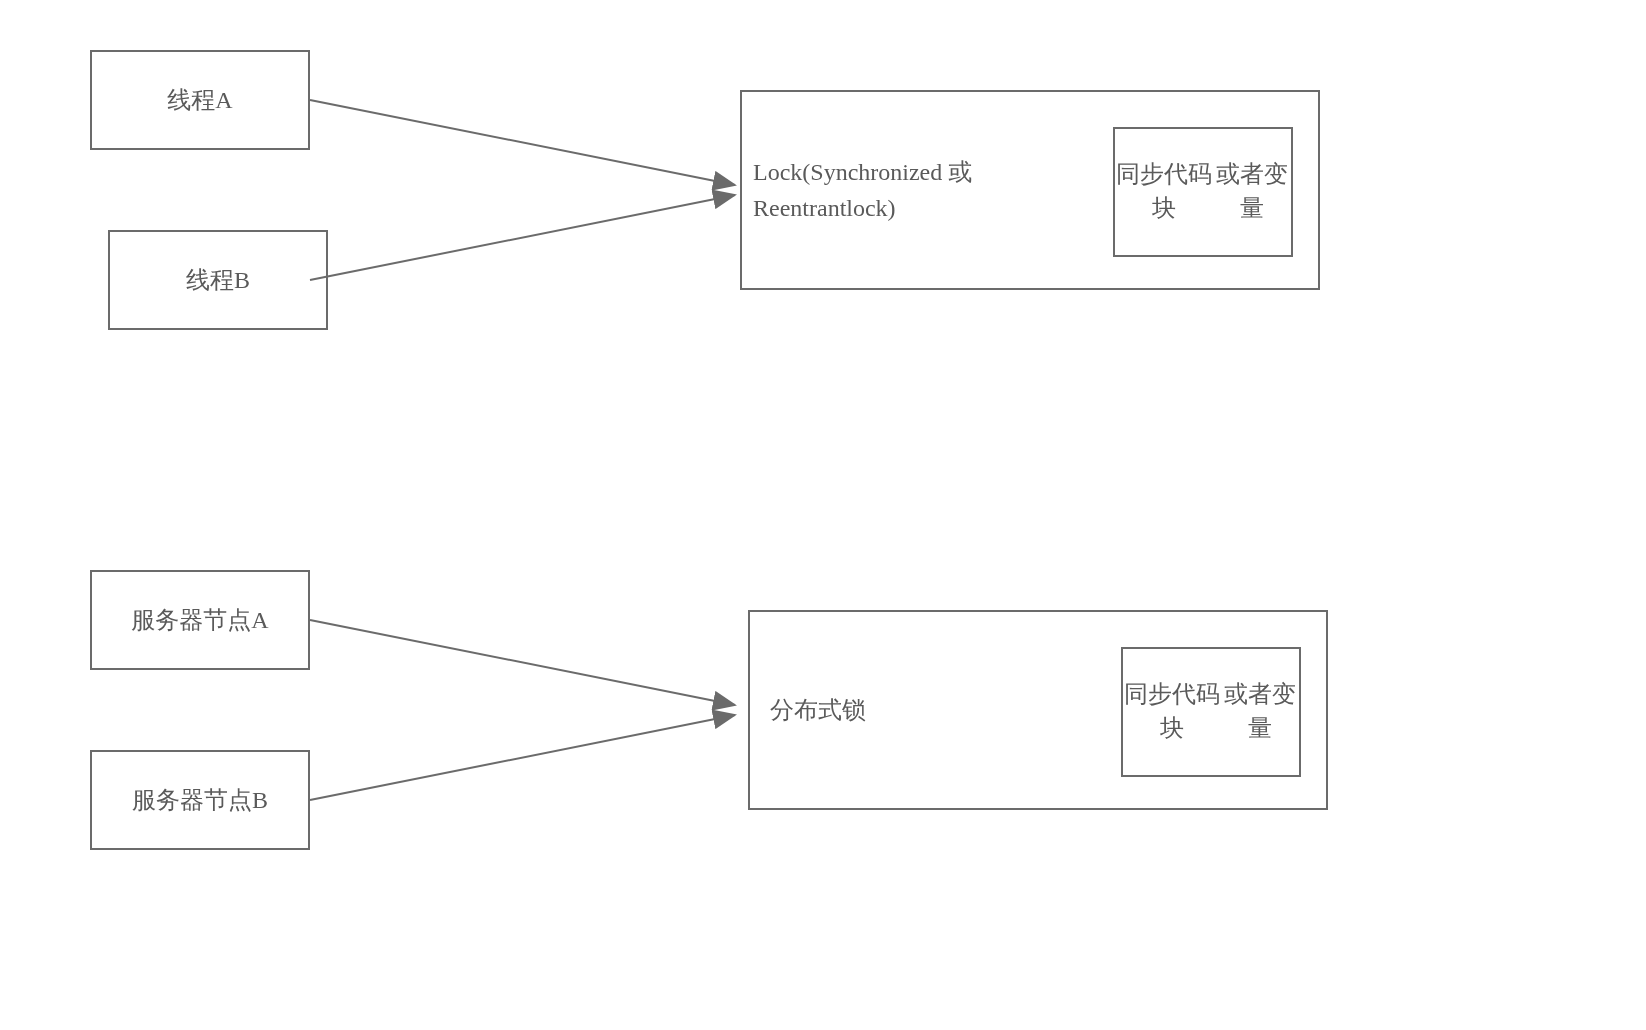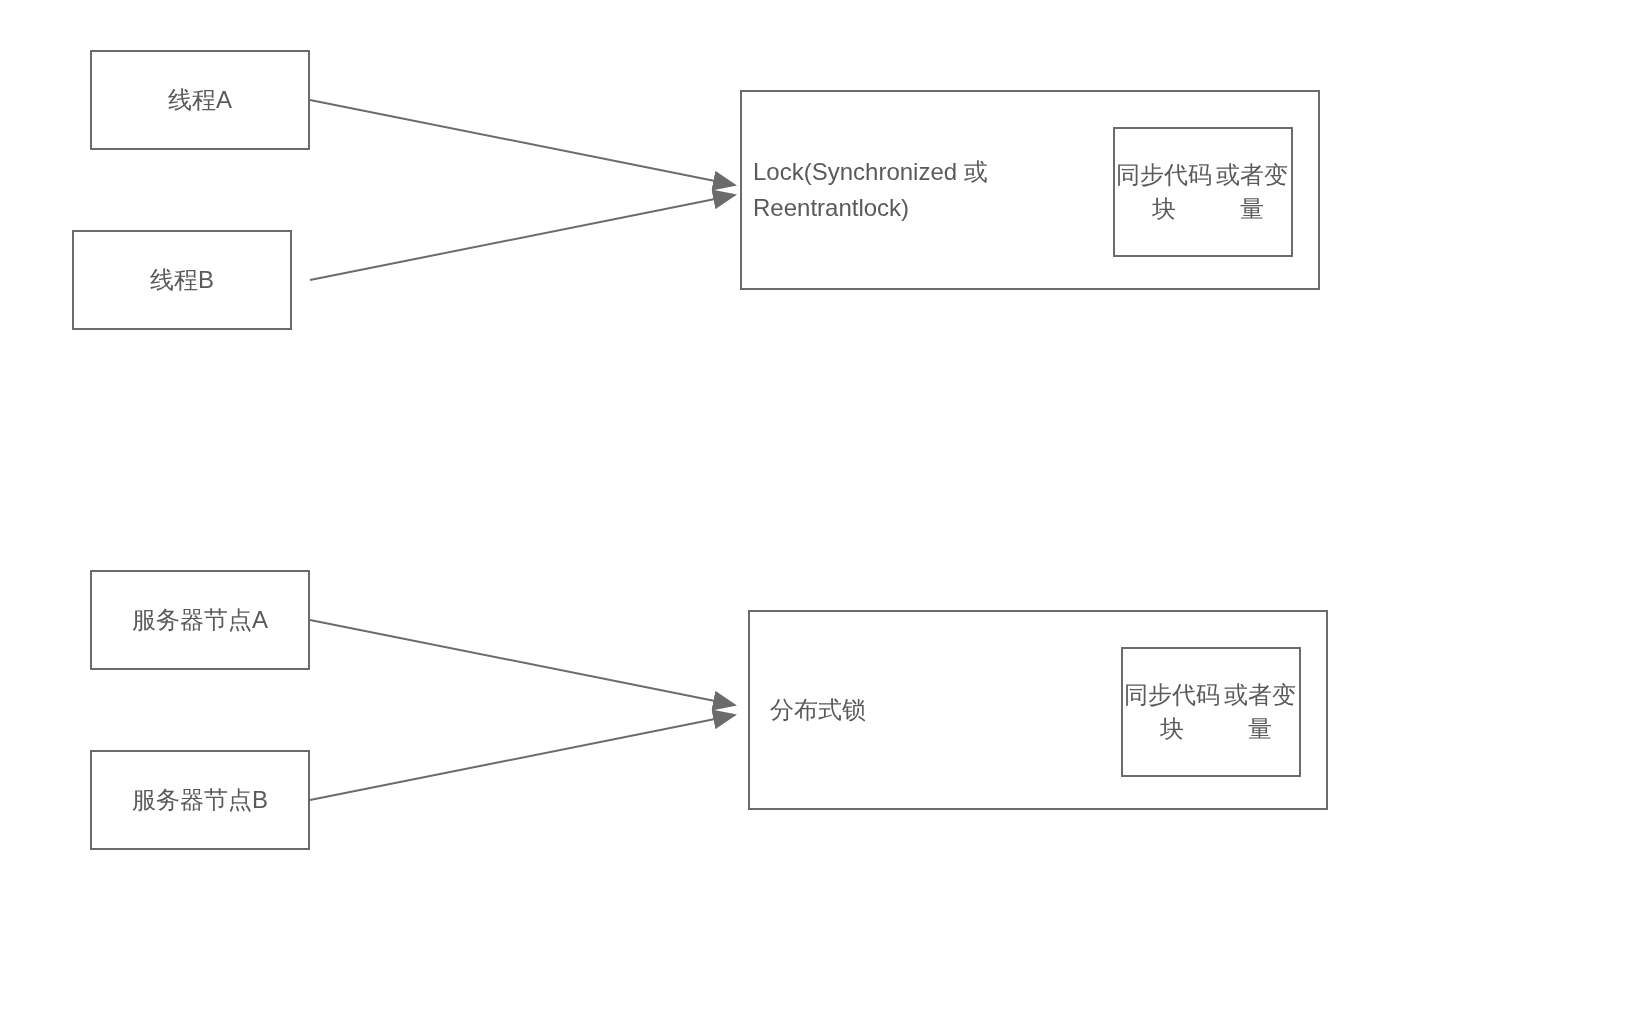--- a/index.html
+++ b/index.html
@@ -11,20 +11,21 @@
       font-family: "Microsoft YaHei", "PingFang SC", sans-serif;
       background: #ffffff;
       width: 1646px;
       height: 1030px;
       position: relative;
     }
     .diagram-container {
       position: relative;
       width: 100%;
       height: 100%;
+      font-family: Liberation Serif, serif;
     }
     .box {
       position: absolute;
       border: 2px solid #6b6b6b;
       background: #ffffff;
       display: flex;
       align-items: center;
       font-size: 24px;
       color: #5a5a5a;
     }
@@ -67,21 +68,21 @@
   </style>
 </head>
 <body>
 
 <div class="diagram-container">
 
   <div class="box box-small" style="left:90px; top:50px;">
     <span>线程A</span>
   </div>
 
-  <div class="box box-small" style="left:72px; top:230px;">
+  <div class="box box-small" style="left:108px; top:230px;">
     <span>线程B</span>
   </div>
 
   <div class="box box-large" style="left:740px; top:90px;padding-left:11px;">
     <span class="lock-text">Lock(Synchronized 或Reentrantlock)</span>
     <div class="box-inner" style="right:25px; top:35px;">
       <span>同步代码块</span>
       <span>或者变量</span>
     </div>
   </div>

